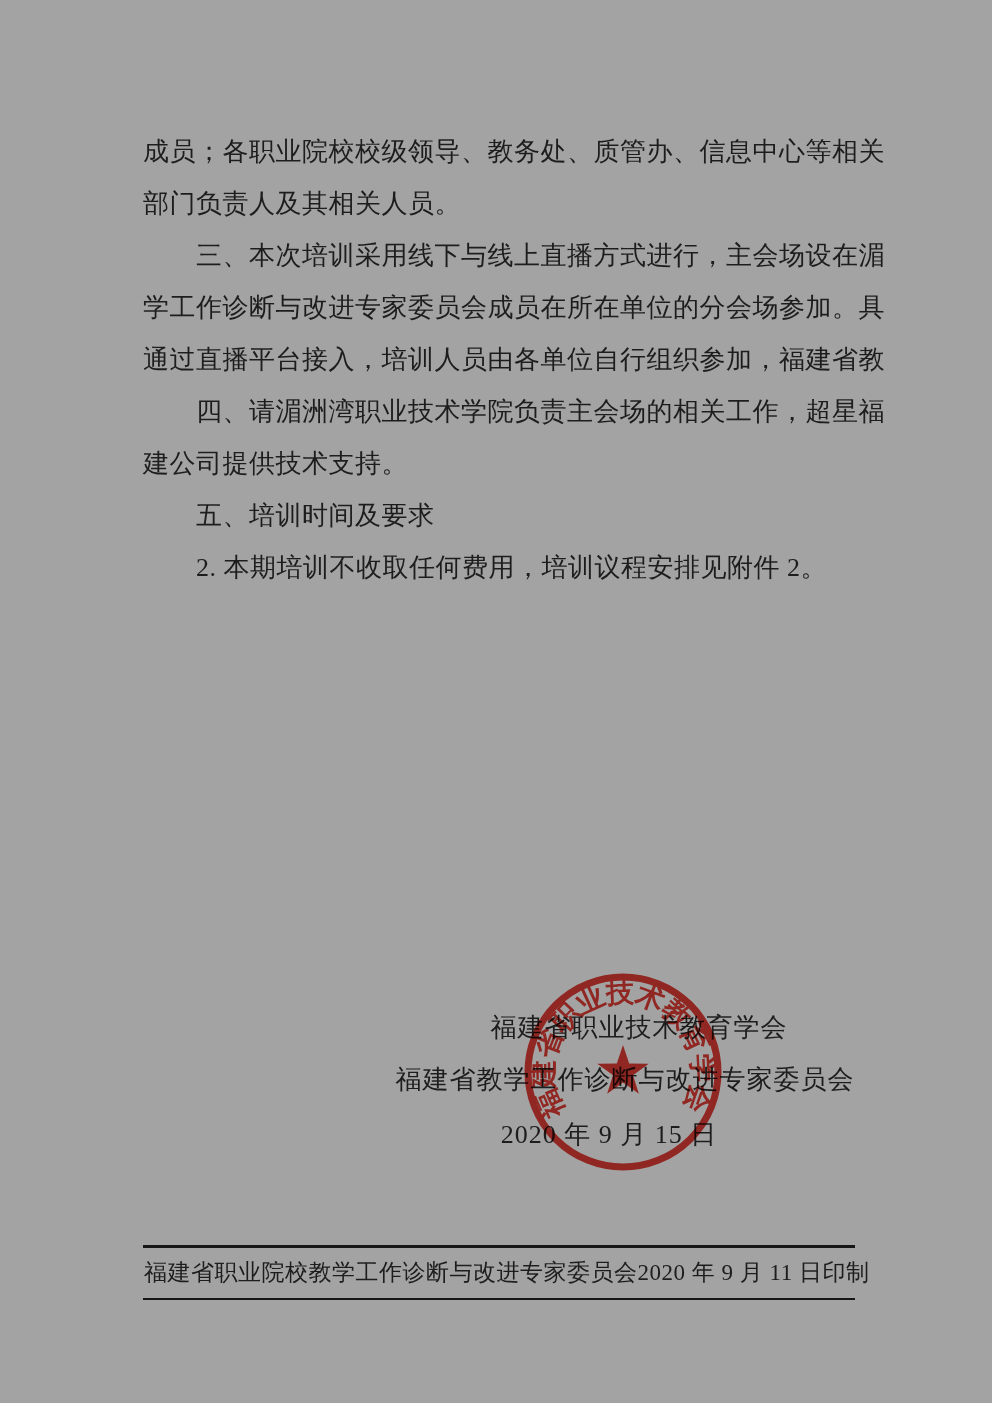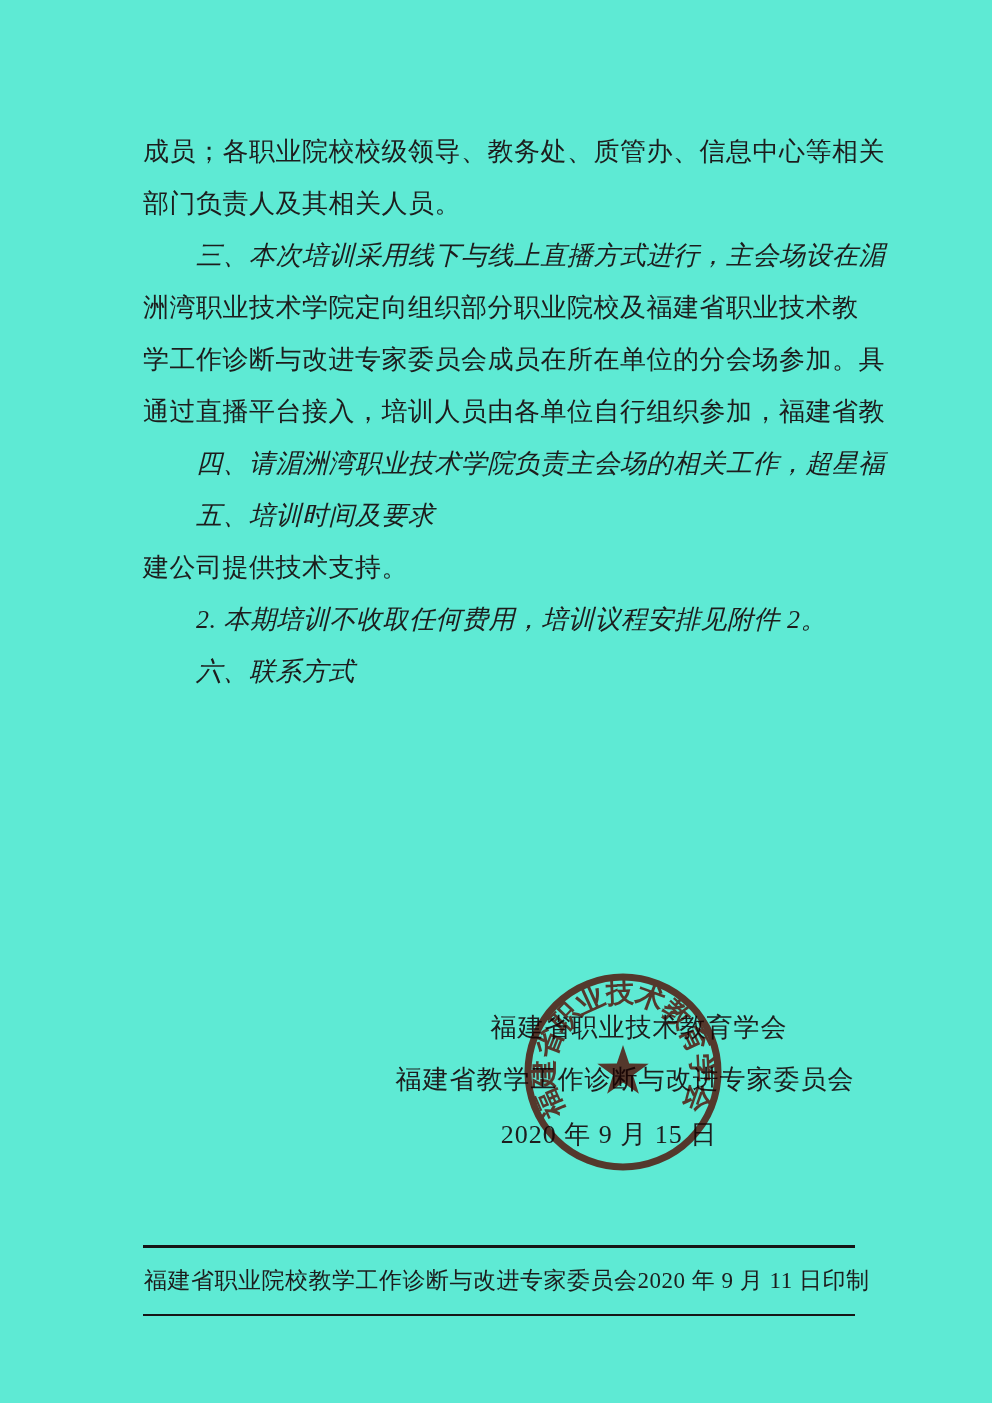--- a/index.html
+++ b/index.html
@@ -1,39 +1,39 @@
 <!DOCTYPE html>
 <html><head>
 <meta charset="utf-8">
 <style>
   html, body { margin: 0; padding: 0; background: #c8c8c8; }
   .page {
     position: relative;
     width: 992px;
     height: 1403px;
     margin: 0 auto;
-    background: #5eead4;
+    background: #a3a3a3;
     font-family: "Liberation Serif", "DejaVu Serif", serif;
     color: #1d1d1d;
     overflow: hidden;
   }
   .body-text {
     position: absolute;
     left: 143px;
     top: 126px;
     width: 714px;
   }
   .line {
     height: 52px;
     line-height: 52px;
     font-size: 26px;
     letter-spacing: 0.5px;
     white-space: nowrap;
   }
-  .indent { padding-left: 53px; font-style: italic; }
+  .indent { padding-left: 53px; }
   .sig {
     position: absolute;
     transform: translateX(-50%);
     font-size: 26px;
     letter-spacing: 1px;
     white-space: nowrap;
     line-height: 30px;
   }
   .sig-org1 { left: 639px; top: 1013px; }
   .sig-org2 { left: 625px; top: 1065px; }
@@ -61,41 +61,39 @@
   }
   .rule-top { height: 3px; background: #161616; }
   .rule-bottom { height: 2px; background: #161616; }
   .footer-text {
     display: flex;
     justify-content: space-between;
     align-items: center;
     font-size: 23px;
     letter-spacing: 0.5px;
     line-height: 26px;
-    padding: 20px 1px;
+    padding: 12px 1px;
     white-space: nowrap;
   }
 </style>
 </head>
 <body>
 
 <div class="page">
 
   <div class="body-text">
     <div class="line">成员；各职业院校校级领导、教务处、质管办、信息中心等相关</div>
     <div class="line">部门负责人及其相关人员。</div>
     <div class="line indent">三、本次培训采用线下与线上直播方式进行，主会场设在湄</div>
-    <div class="line">洲湾职业技术学院定向组织部分职业院校及福建省职业技术教</div>
     <div class="line">学工作诊断与改进专家委员会成员在所在单位的分会场参加。具</div>
     <div class="line">通过直播平台接入，培训人员由各单位自行组织参加，福建省教</div>
     <div class="line indent">四、请湄洲湾职业技术学院负责主会场的相关工作，超星福</div>
+    <div class="line">建公司提供技术支持。</div>
     <div class="line indent">五、培训时间及要求</div>
-    <div class="line">建公司提供技术支持。</div>
     <div class="line indent">2. 本期培训不收取任何费用，培训议程安排见附件 2。</div>
-    <div class="line indent">六、联系方式</div>
   </div>
 
   <div class="sig sig-org1">福建省职业技术教育学会</div>
   <div class="sig sig-org2">福建省教学工作诊断与改进专家委员会</div>
   <div class="sig sig-date">2020 年 9 月 15 日</div>
 
   <svg class="seal" viewBox="0 0 208 208" xmlns="http://www.w3.org/2000/svg">
     <circle cx="104" cy="104" r="95" fill="none" stroke-width="7" stroke="#e0281e"></circle>
     <path id="sealArc" d="M 46.7 144.2 A 70 70 0 1 1 161.3 144.2" fill="none"></path>
     <text class="seal-ring-text" fill="#e0281e">

